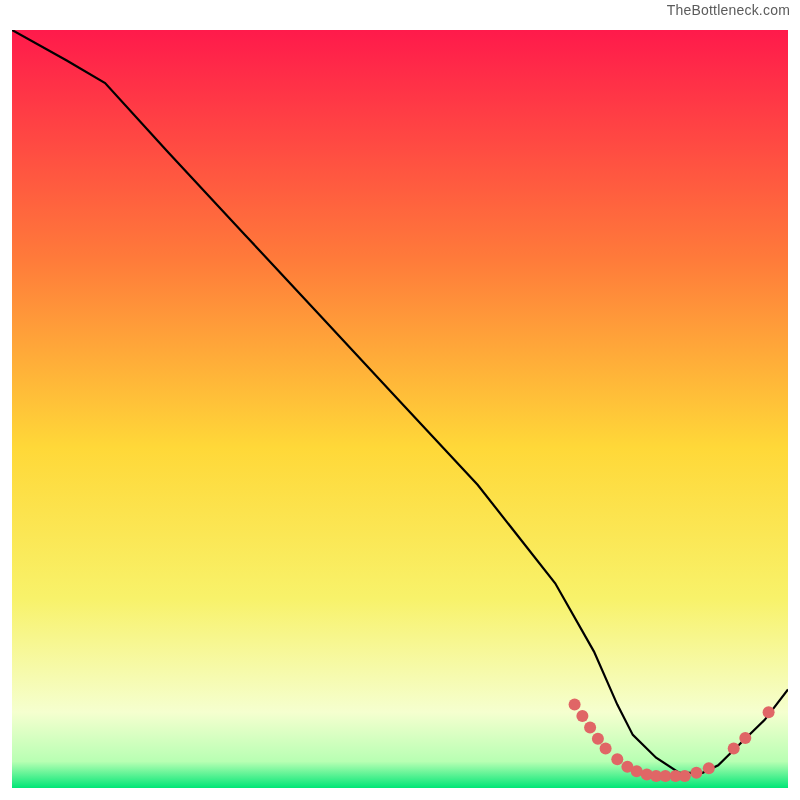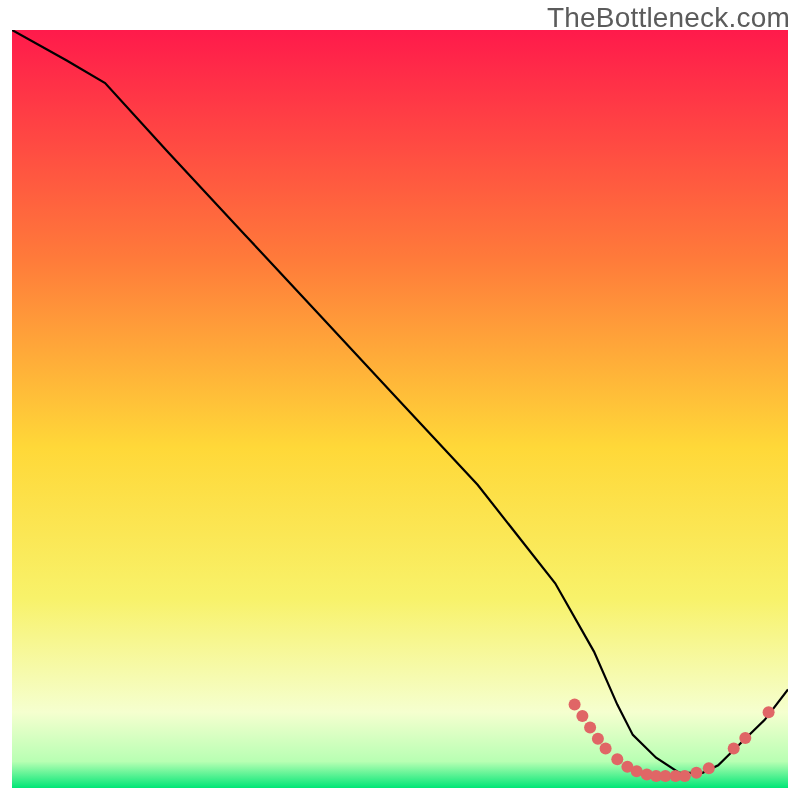--- a/index.html
+++ b/index.html
@@ -13,21 +13,21 @@
   }
   .frame {
     position: relative;
     width: 800px;
     height: 800px;
   }
   .watermark {
     position: absolute;
     top: 2px;
     right: 10px;
-    font-size: 28px;
+    font-size: 14px;
     font-weight: 400;
     color: #5b5b5b;
     letter-spacing: 0.2px;
   }
   .plot {
     position: absolute;
     
     left: 12px;
     top: 30px;
     width: 776px;   

